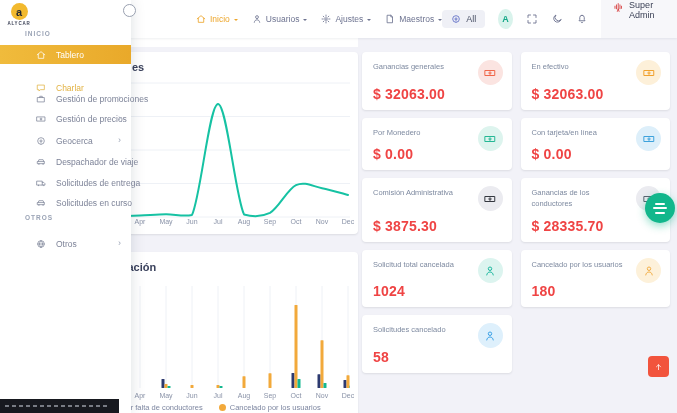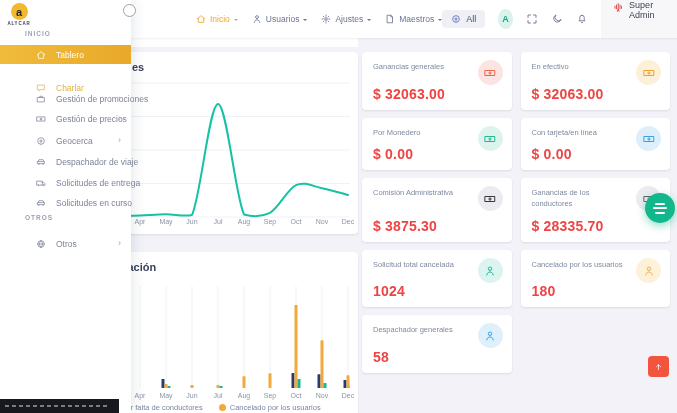--- a/index.html
+++ b/index.html
@@ -311,21 +311,21 @@
       <div class="stat-card">
         <div class="stat-label">Cancelado por los usuarios</div>
         <div class="stat-icon" style="background:#fdf1da;color:#f3b04a">
           <svg class="ic" viewBox="0 0 24 24">
             <path d="M12 11a3.5 3.5 0 100-7 3.5 3.5 0 000 7M5.5 20c.5-4 3.2-6 6.5-6s6 2 6.5 6"></path>
           </svg>
         </div>
         <div class="stat-value">180</div>
       </div>
       <div class="stat-card">
-        <div class="stat-label">Despachador generales</div>
+        <div class="stat-label">Solicitudes cancelado</div>
         <div class="stat-icon" style="background:#def0fc;color:#3ea3e8">
           <svg class="ic" viewBox="0 0 24 24">
             <path d="M12 11a3.5 3.5 0 100-7 3.5 3.5 0 000 7M5.5 20c.5-4 3.2-6 6.5-6s6 2 6.5 6"></path>
           </svg>
         </div>
         <div class="stat-value">58</div>
       </div>
     </div>
 
   <aside class="sidebar">

